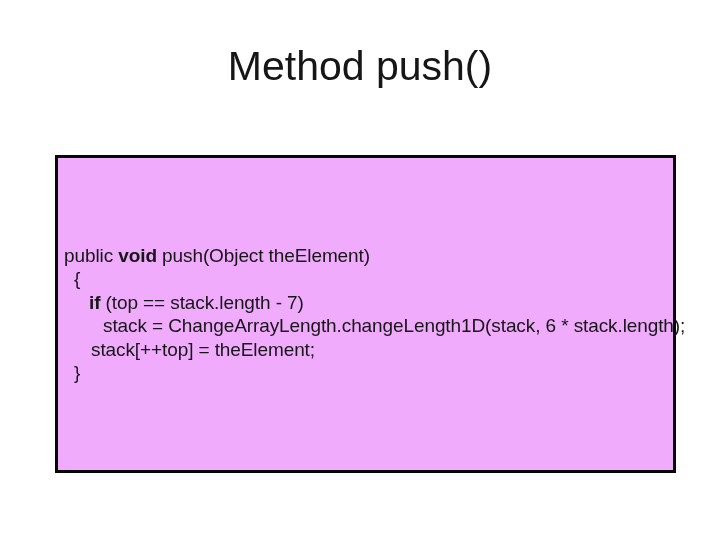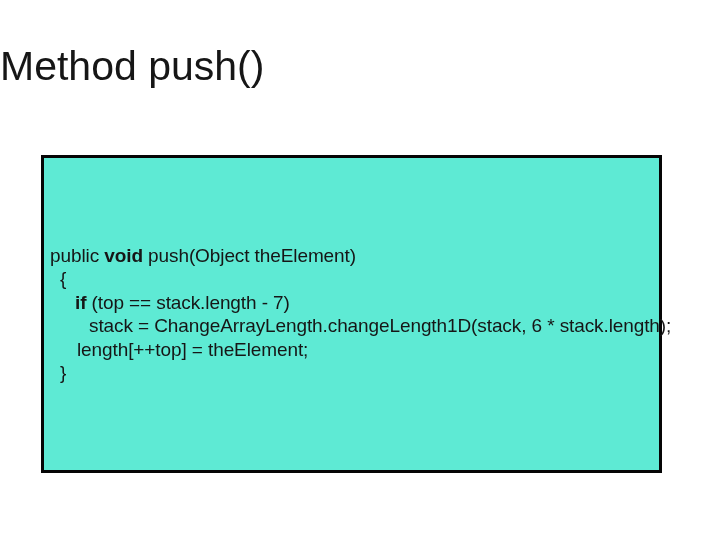--- a/index.html
+++ b/index.html
@@ -14,35 +14,35 @@
     background: #ffffff;
     overflow: hidden;
     font-family: "Liberation Sans", sans-serif;
   }
   .slide-title {
     position: absolute;
     top: 42px;
     left: 0;
     width: 720px;
     margin: 0;
-    text-align: left;
+    text-align: center;
     font-size: 41px;
     font-weight: 400;
     line-height: 1.2;
     color: #161616;
     letter-spacing: 0px;
   }
   .code-box {
     position: absolute;
-    left: 41px;
+    left: 55px;
     top: 155px;
     width: 615px;
     height: 312px;
     border: 3px solid #050505;
-    background: #5eead4;
+    background: #f0abfc;
   }
   .code-block {
     position: absolute;
     left: 6px;
     top: 86px;
     font-size: 19px;
     line-height: 23.4px;
     color: #161616;
     white-space: nowrap;
     letter-spacing: -0.1px;
@@ -59,17 +59,17 @@
 
 <div class="slide">
   <h1 class="slide-title">Method push()</h1>
 
   <div class="code-box">
     <div class="code-block">
         <div class="code-line" style="padding-left: 0px;"><span>public </span><span class="kw">void</span><span> push(Object theElement)</span></div>
         <div class="code-line" style="padding-left: 10px;"><span>{</span></div>
         <div class="code-line" style="padding-left: 25px;"><span class="kw">if</span><span> (top == stack.length - 7)</span></div>
         <div class="code-line" style="padding-left: 39px;"><span>stack = ChangeArrayLength.changeLength1D(stack, 6 * stack.length);</span></div>
-        <div class="code-line" style="padding-left: 27px;"><span>length[++top] = theElement;</span></div>
+        <div class="code-line" style="padding-left: 27px;"><span>stack[++top] = theElement;</span></div>
         <div class="code-line" style="padding-left: 10px;"><span>}</span></div>
       </div>
   </div>
 </div>
 
 </body></html>

